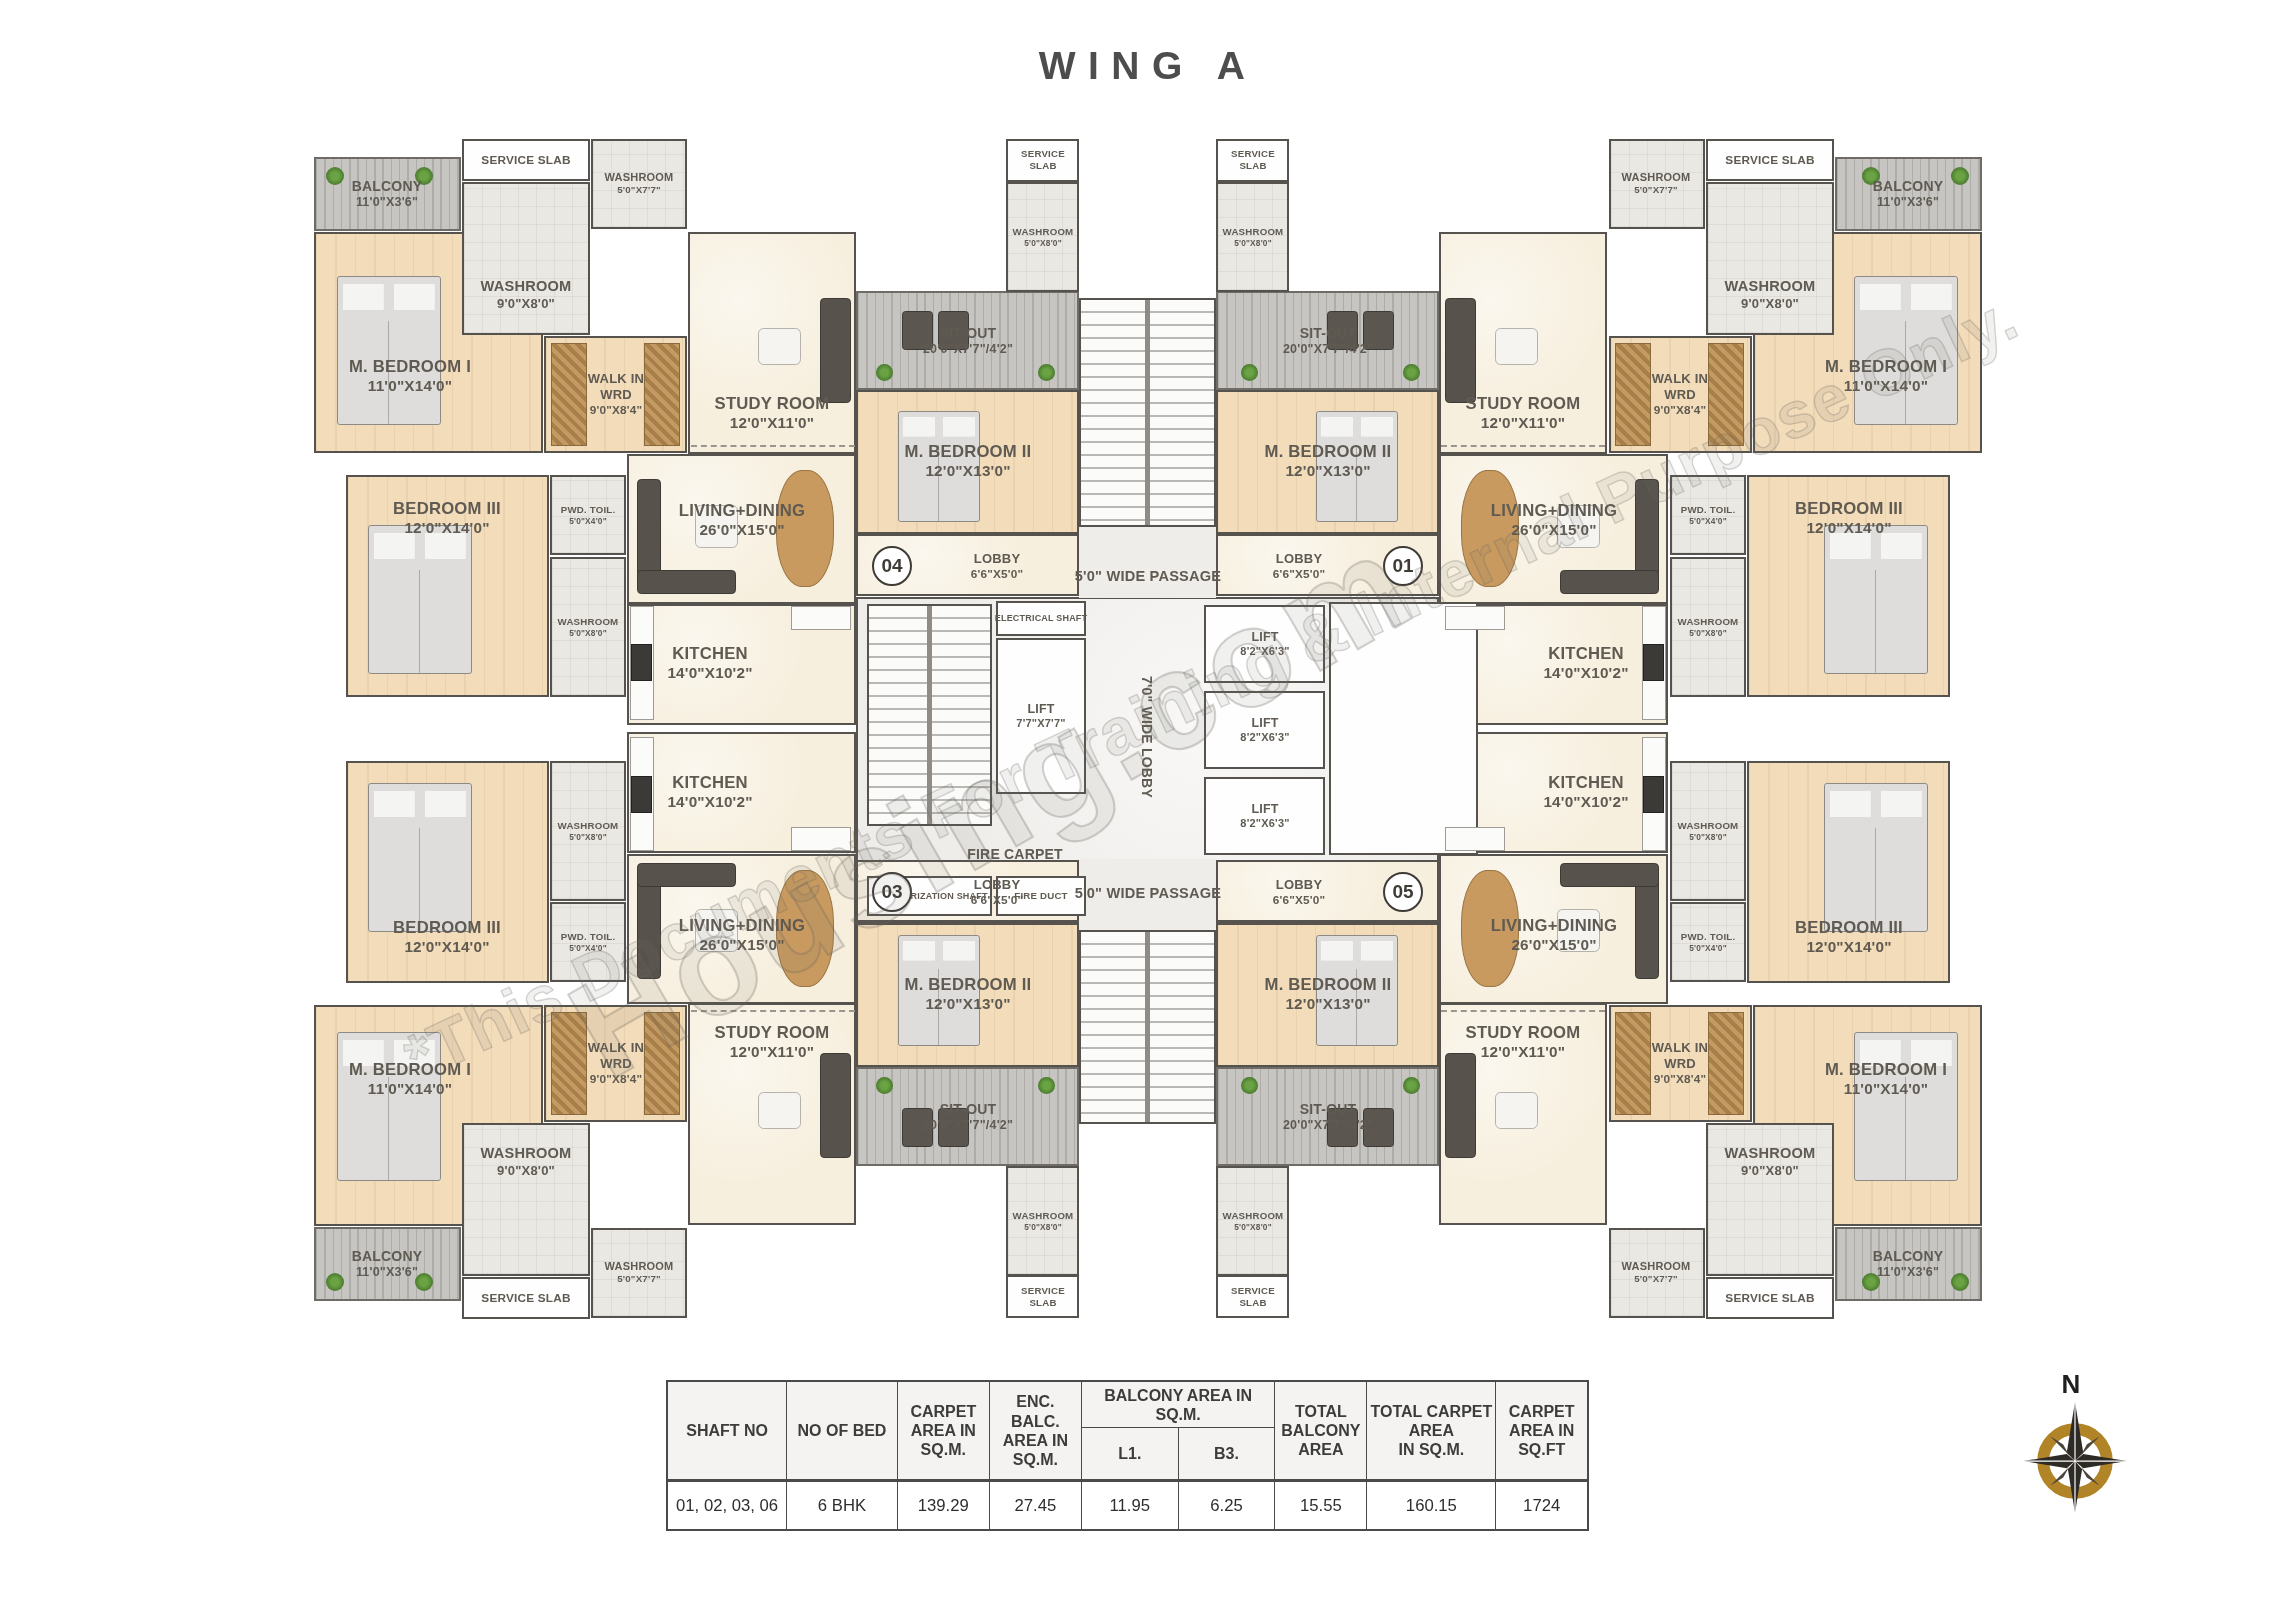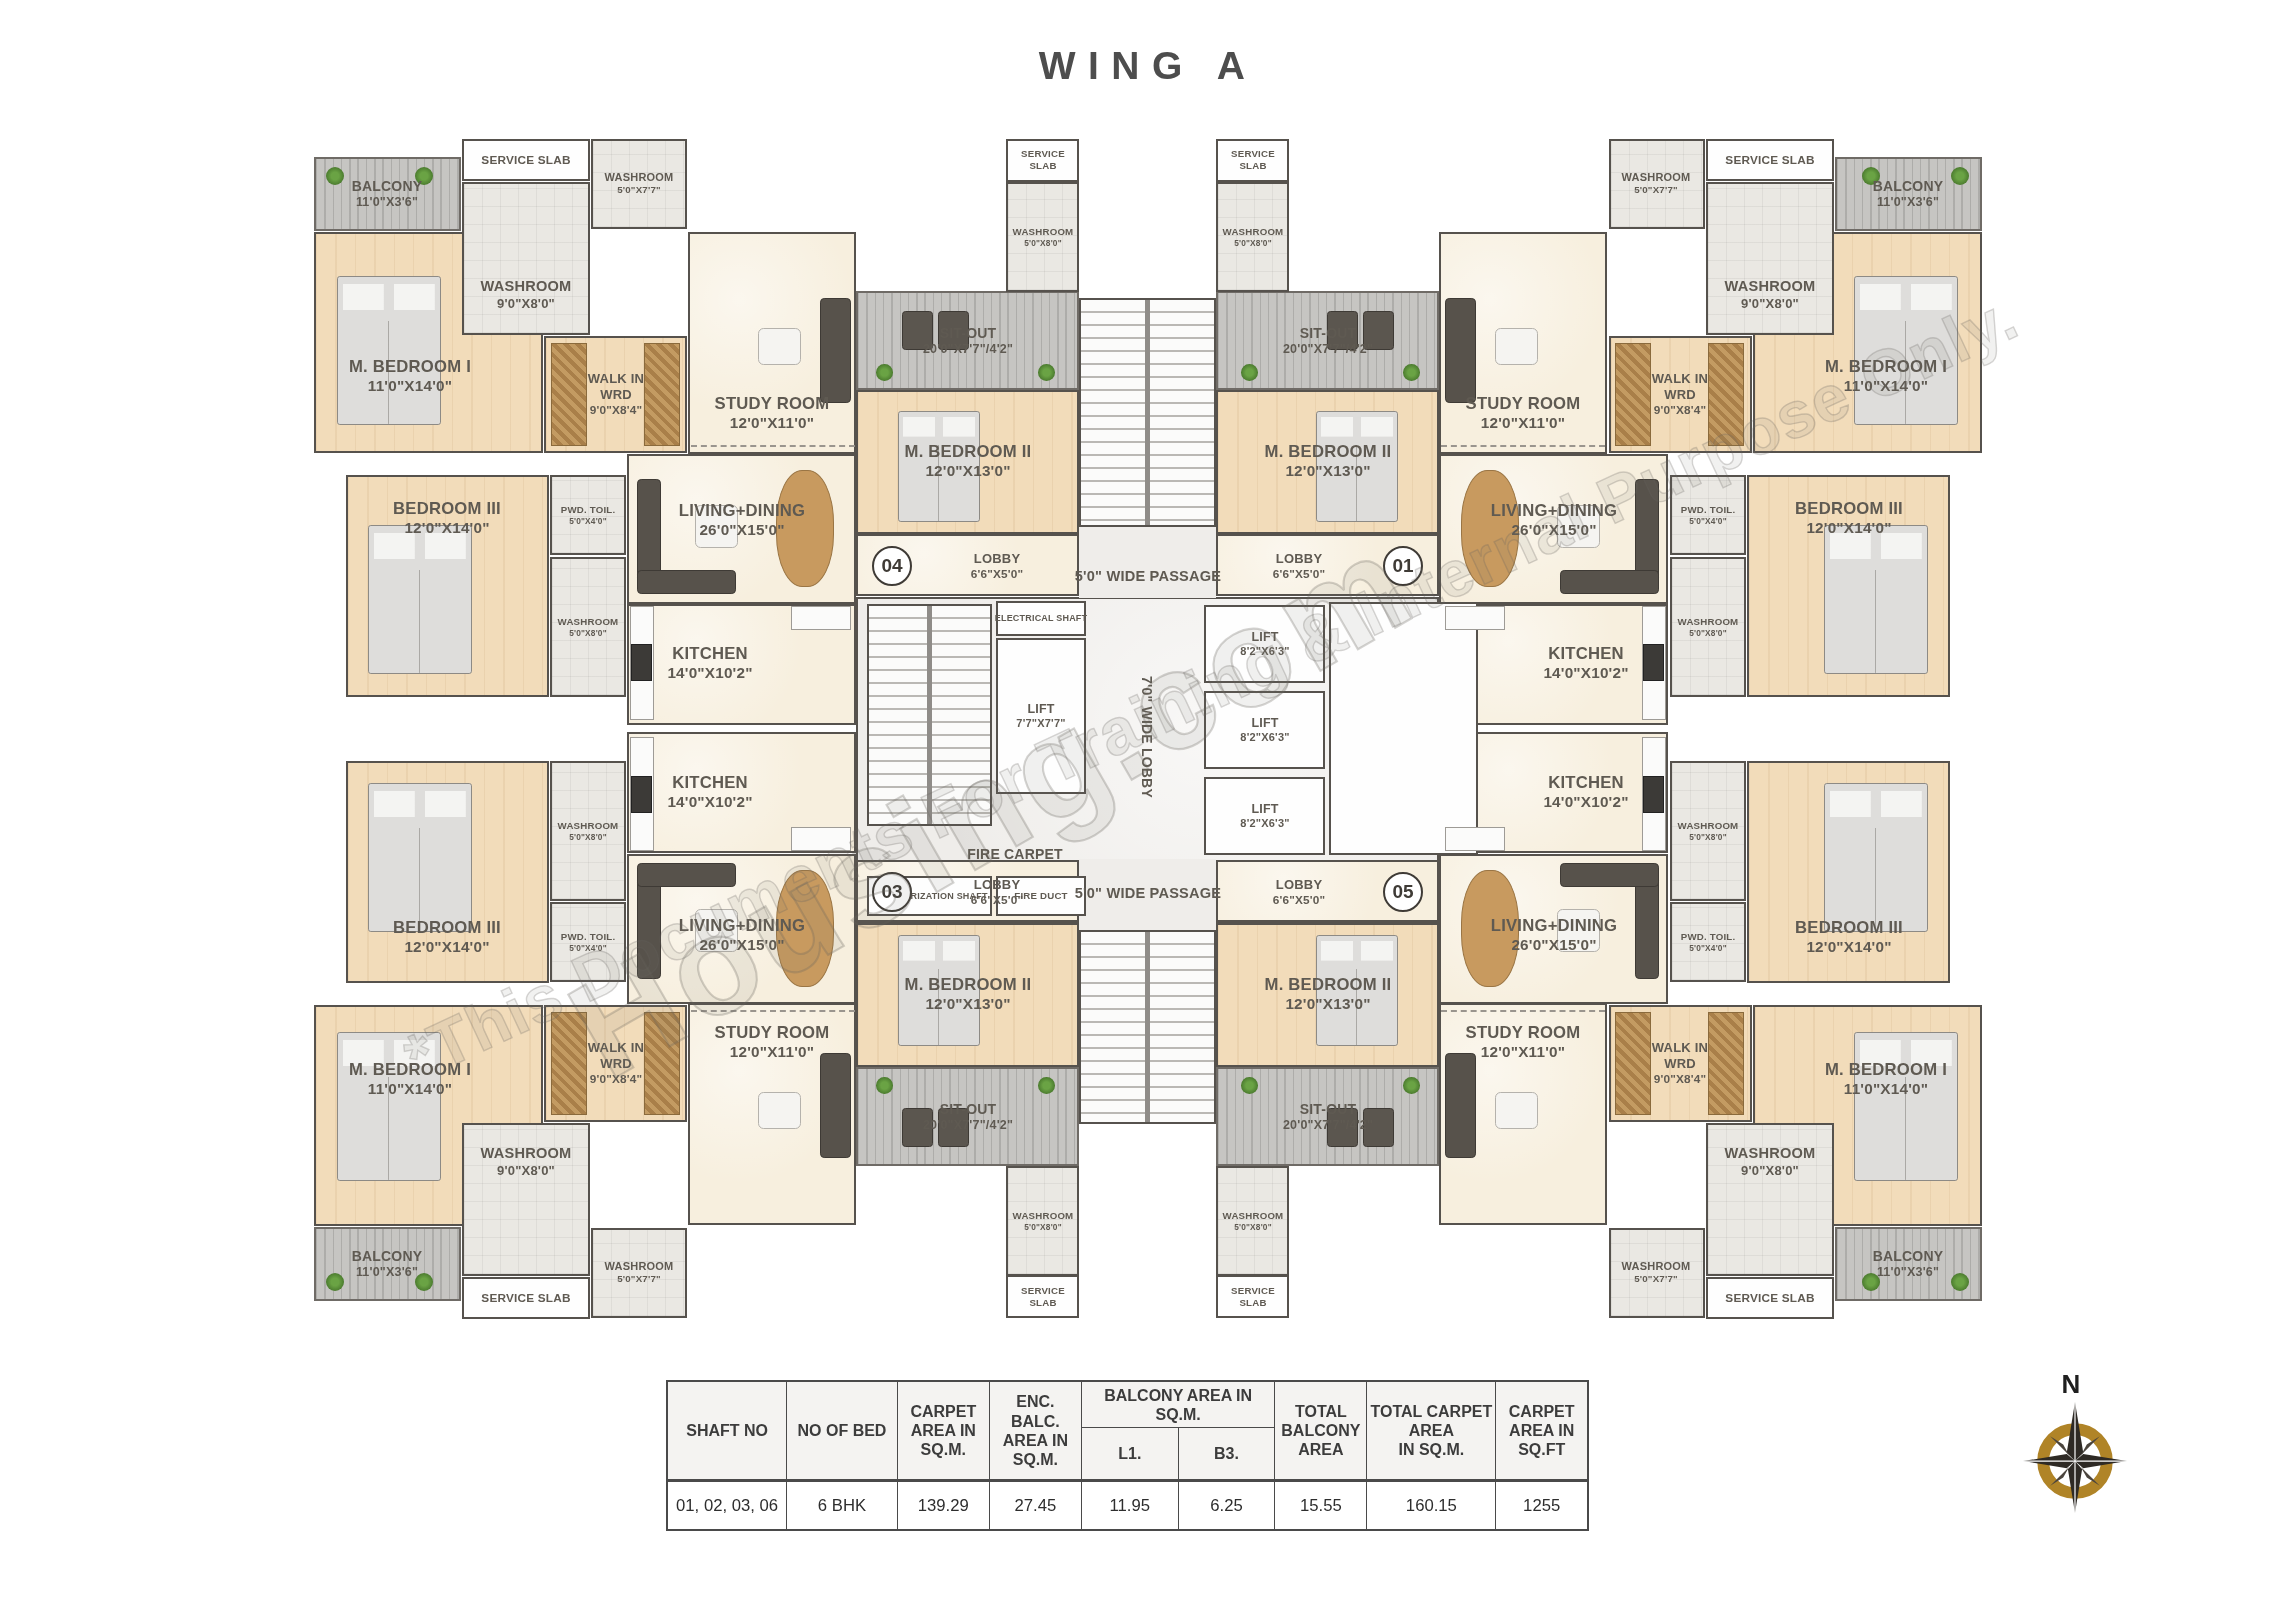--- a/index.html
+++ b/index.html
@@ -369,21 +369,21 @@
   </tr>
   <tr>
     <td>01, 02, 03, 06</td>
     <td>6 BHK</td>
     <td>139.29</td>
     <td>27.45</td>
     <td>11.95</td>
     <td>6.25</td>
     <td>15.55</td>
     <td>160.15</td>
-    <td>1255</td>
+    <td>1724</td>
   </tr>
 </tbody>
   </table>
 
 <div id="north-label">N</div>
 <svg id="compass" viewBox="0 0 100 100" width="118" height="118">
   <circle cx="50" cy="56" r="27" fill="none" stroke="#b08427" stroke-width="10"></circle>
   <polygon points="50,6 57,49 50,56 43,49" fill="#2e2a25"></polygon>
   <polygon points="50,100 56,63 50,56 44,63" fill="#2e2a25"></polygon>
   <polygon points="6,56 43,50 50,56 43,62" fill="#2e2a25"></polygon>

